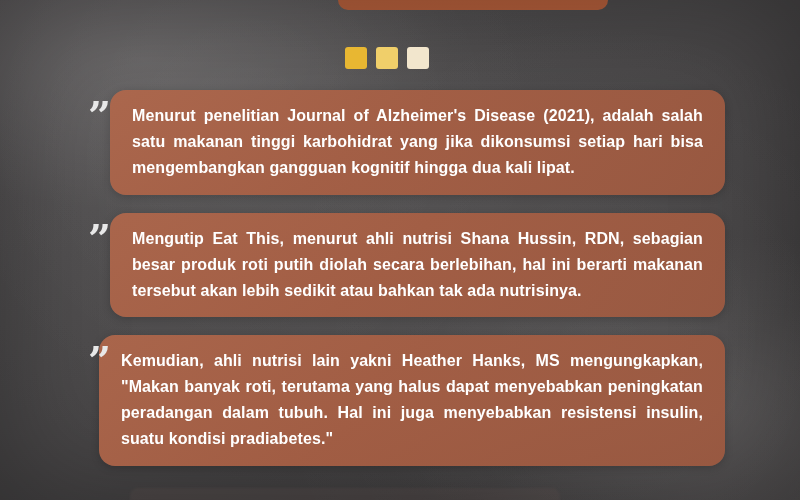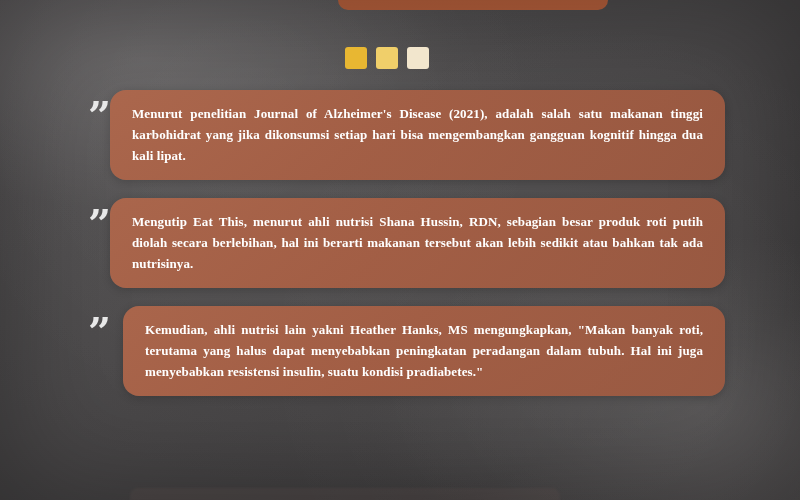--- a/index.html
+++ b/index.html
@@ -99,36 +99,35 @@
     z-index: 4;
   }
 
   .bubble {
     position: relative;
     border-radius: 16px;
     padding: 13px 22px 14px 22px;
     background: linear-gradient(135deg, rgba(176,103,75,0.93) 0%, rgba(168,95,68,0.93) 45%, rgba(160,90,64,0.90) 100%);
     box-shadow: 0 2px 8px rgba(0,0,0,0.18);
     color: #ffffff;
-    font-size: 13px;
+    font-size: 16px;
     line-height: 1.62;
     font-weight: 700;
     text-align: justify;
     letter-spacing: 0.1px;
-    font-family: Liberation Serif, serif;
   }
 
   .bubble p {
     margin: 0;
   }
 
   
   #bubble-1 { margin-left: 25px; margin-top: 8px; }
   #bubble-2 { margin-left: 25px; margin-top: 6px; }
-  #bubble-3 { margin-left: 38px; margin-top: 8px; }
+  #bubble-3 { margin-left: 14px; margin-top: 8px; }
 
   .q1 { top: 6px; }
   .q2 { top: 6px; }
   .q3 { top: 6px; }
 
   
   .bottom-hint {
     position: absolute;
     left: 130px;
     bottom: -8px;

